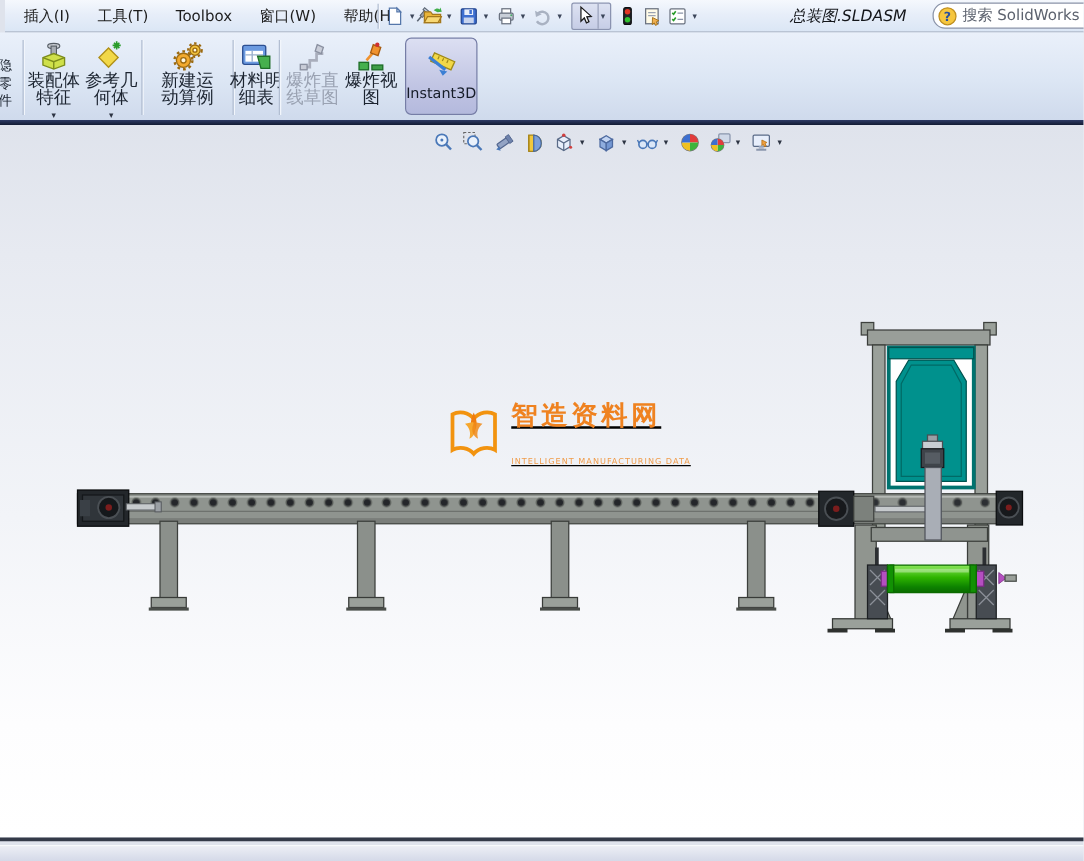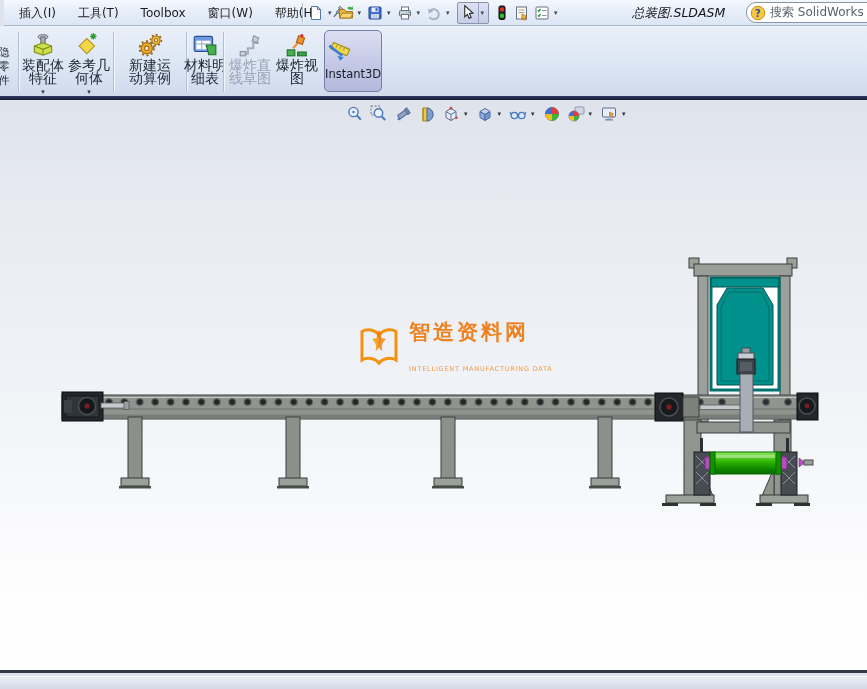--- a/index.html
+++ b/index.html
@@ -45,36 +45,36 @@
   .rbtn .ric { height:28px; display:flex; align-items:center; }
   .rbtn .rl { font-size:14px; line-height:13px; color:#1c2430; white-space:nowrap; }
   .rbtn .rcaret { font-size:7px; color:#2c3342; margin-top:3px; }
   .rbtn.disabled .rl { color:#9aa2b2; }
   .rbtn-clip { width:17px; overflow:hidden; position:relative; }
   .rbtn-clip .vtxt { position:absolute; left:-8px; top:18px; width:24px; text-align:center;
     font-size:11px; line-height:14px; color:#1c2430; }
   .rbtn-i3d { width:58px; margin:2px 3px 4px 5px; padding-top:8px;
     background:linear-gradient(180deg,#dcdff2 0%,#c2c6e4 60%,#b4b9dd 100%);
     border:1px solid #767da6; border-radius:5px;
-    display:flex; flex-direction:column; }
+    display:flex; flex-direction:column; align-items:center; }
   .rbtn-i3d .rl { font-size:11.5px; margin-top:4px; color:#161c28; }
 
   
   .viewport {
     position:absolute; left:0; top:100px; width:867px; height:573px;
     background:linear-gradient(180deg,#dfe3ec 0%,#e7eaf1 18%,#f2f4f8 55%,#fdfdfe 84%,#ffffff 100%);
     border-bottom:3px solid #343a48;
   }
   .hud { position:absolute; left:344px; top:3px; display:flex; align-items:center; gap:2px; }
   .hud-btn { width:22px; height:22px; display:flex; align-items:center; justify-content:center;
     background:none; border:none; }
   .hud-caret { font-size:7px; color:#2c3342; margin:0 4px 0 0; }
 
   .watermark { position:absolute; left:358px; top:218px; display:flex; align-items:center; }
-  .wm-text { margin-left:9px; }
+  .wm-text { margin-left:9px;text-decoration:underline; }
   .wm-title { font-size:21px; font-weight:bold; color:#ef8220; letter-spacing:3px; white-space:nowrap; }
   .wm-sub { font-size:6.5px; color:#f09c4a; letter-spacing:0.8px; margin-top:19px; white-space:nowrap; }
 
   .drawing { position:absolute; left:0; top:0; }
 
   
   .statusbar { position:absolute; left:0; top:676px; width:867px; height:13px;
     background:linear-gradient(180deg,#eceef5,#d4d9e8); border-top:1px solid #f8fafc; }
 </style>
 </head>

